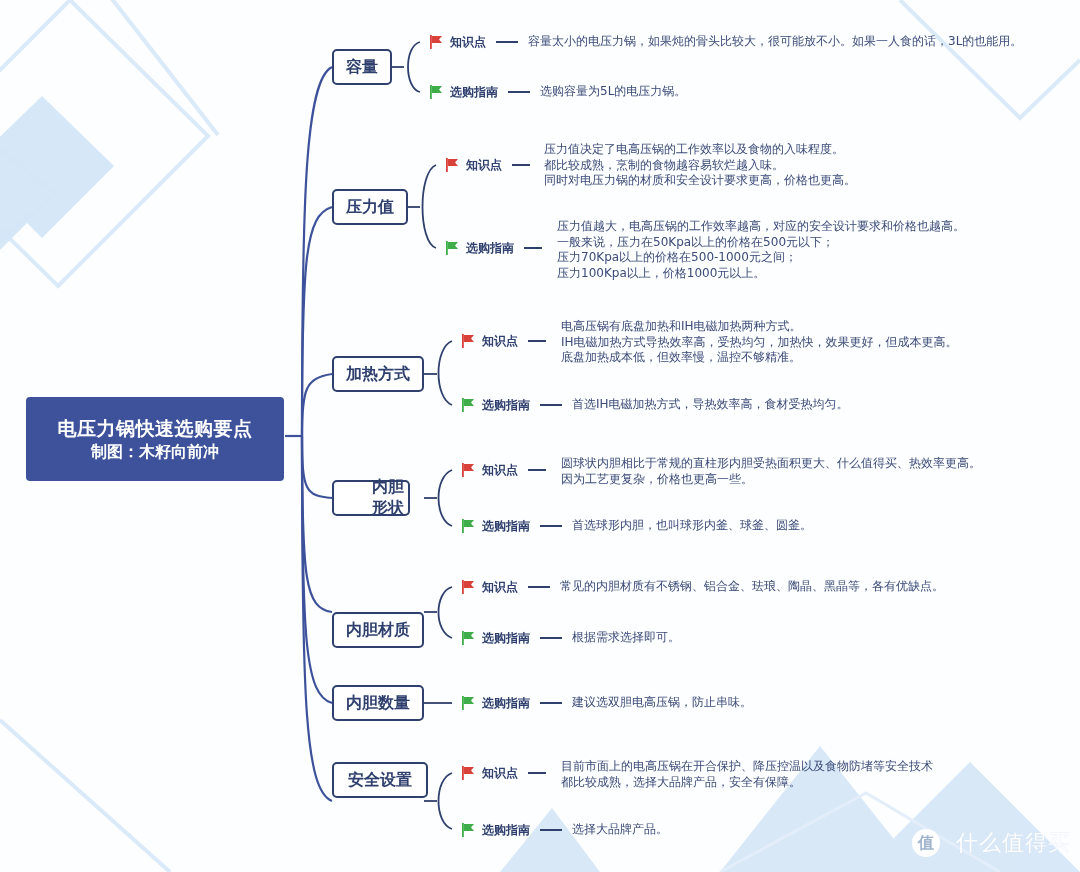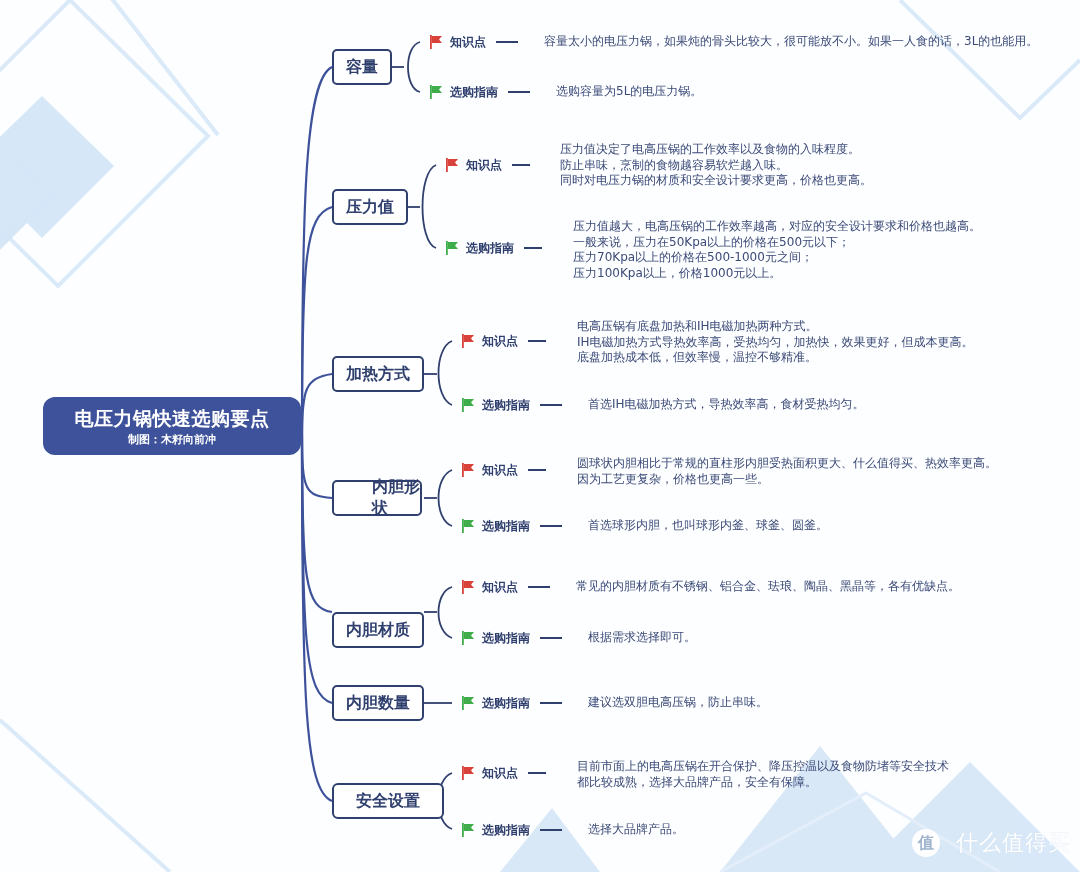--- a/index.html
+++ b/index.html
@@ -5,44 +5,44 @@
   html, body { margin: 0; padding: 0; }
   body {
     width: 1080px; height: 872px; position: relative; overflow: hidden;
     background: #fdfeff;
     font-family: "DejaVu Sans", "Liberation Sans", sans-serif;
     color: #3b4a78;
   }
   .bg-layer { position: absolute; left: 0; top: 0; width: 1080px; height: 872px; z-index: 0; }
   .lines-layer { position: absolute; left: 0; top: 0; width: 1080px; height: 872px; z-index: 1; }
   .root {
-    position: absolute; left: 43px; top: 397px; width: 258px; height: 58px;
-    background: #3d529a; border-radius: 12px; z-index: 2;
+    position: absolute; left: 26px; top: 397px; width: 258px; height: 84px;
+    background: #3d529a; border-radius: 4px; z-index: 2;
     display: flex; flex-direction: column; align-items: center; justify-content: center;
     color: #fff;
   }
   .root-title { font-size: 19px; font-weight: bold; letter-spacing: 0.5px; }
-  .root-sub { font-size: 11px; font-weight: bold; margin-top: 0; }
+  .root-sub { font-size: 16px; font-weight: bold; margin-top: 0; }
   .topic {
     position: absolute; height: 36px; box-sizing: border-box;
     border: 2px solid #2f3f6e; border-radius: 5px; background: #fff;
     display: flex; align-items: center; justify-content: center;
     font-size: 16px; font-weight: bold; color: #2f3f6e; z-index: 2;
   }
   .leaf {
     position: absolute; display: flex; align-items: center; z-index: 2; height: 20px;
   }
   .flag { width: 12px; height: 14px; margin-right: 8px; }
   .leaf-label { font-size: 12px; font-weight: bold; color: #2f3f6e; white-space: nowrap; }
   .dash { width: 22px; height: 2px; background: #2f3f6e; margin: 0 10px; }
   .desc {
     position: absolute; z-index: 2; font-size: 12px; color: #3b4a78;
     line-height: 15.5px; white-space: nowrap;
   }
-  .desc div { white-space: nowrap; margin-left: 16px; }
+  .desc div { white-space: nowrap; }
   .watermark {
     position: absolute; left: 912px; top: 828px; z-index: 2;
     display: flex; align-items: center; color: #ffffff;
   }
   .wm-circle {
     width: 28px; height: 28px; border-radius: 50%; background: #ffffff;
     color: #9fb3cc; font-size: 16px; display: flex; align-items: center; justify-content: center;
     font-weight: bold;
   }
   .wm-text { font-size: 22px; margin-left: 16px; color: #ffffff; text-shadow: 0 0 1px #c8d8ea; letter-spacing: 1px; }
@@ -146,21 +146,21 @@
 <div class="leaf" style="left:446px;top:155px;">
   <svg class="flag" viewBox="0 0 12 14">
       <rect x="0" y="0" width="1.8" height="14" fill="#d9413b"></rect>
       <path d="M1.8,1 L12,1 L9,4.5 L12,8 L1.8,8 Z" fill="#d9413b"></path>
     </svg>
   <span class="leaf-label">知识点</span>
   <span class="dash" style="width:18px;margin-right:6px;"></span>
 </div>
 <div class="desc" style="left:544px;top:142px;">
   <div>压力值决定了电高压锅的工作效率以及食物的入味程度。</div>
-  <div>防止串味，烹制的食物越容易软烂越入味。</div>
+  <div>都比较成熟，烹制的食物越容易软烂越入味。</div>
   <div>同时对电压力锅的材质和安全设计要求更高，价格也更高。</div>
 </div>
 <div class="leaf" style="left:446px;top:238px;">
   <svg class="flag" viewBox="0 0 12 14">
       <rect x="0" y="0" width="1.8" height="14" fill="#3fae4a"></rect>
       <path d="M1.8,1 L12,1 L9,4.5 L12,8 L1.8,8 Z" fill="#3fae4a"></path>
     </svg>
   <span class="leaf-label">选购指南</span>
   <span class="dash" style="width:18px;margin-right:6px;"></span>
 </div>
@@ -192,21 +192,21 @@
       <rect x="0" y="0" width="1.8" height="14" fill="#3fae4a"></rect>
       <path d="M1.8,1 L12,1 L9,4.5 L12,8 L1.8,8 Z" fill="#3fae4a"></path>
     </svg>
   <span class="leaf-label">选购指南</span>
   <span class="dash"></span>
   <span class="desc" style="position:static;">
       <div>首选IH电磁加热方式，导热效率高，食材受热均匀。</div>
     </span>
 </div>
 
-<div class="topic" style="left:332px;top:480px;width:90px;padding-left:38px;">
+<div class="topic" style="left:332px;top:480px;width:78px;padding-left:38px;">
   <span>内胆形状</span>
 </div>
 <div class="leaf" style="left:462px;top:460px;">
   <svg class="flag" viewBox="0 0 12 14">
       <rect x="0" y="0" width="1.8" height="14" fill="#d9413b"></rect>
       <path d="M1.8,1 L12,1 L9,4.5 L12,8 L1.8,8 Z" fill="#d9413b"></path>
     </svg>
   <span class="leaf-label">知识点</span>
   <span class="dash" style="width:18px;margin-right:6px;"></span>
 </div>
@@ -260,21 +260,21 @@
       <rect x="0" y="0" width="1.8" height="14" fill="#3fae4a"></rect>
       <path d="M1.8,1 L12,1 L9,4.5 L12,8 L1.8,8 Z" fill="#3fae4a"></path>
     </svg>
   <span class="leaf-label">选购指南</span>
   <span class="dash"></span>
   <span class="desc" style="position:static;">
       <div>建议选双胆电高压锅，防止串味。</div>
     </span>
 </div>
 
-<div class="topic" style="left:332px;top:783px;width:112px;border-radius:6px;">
+<div class="topic" style="left:332px;top:762px;width:96px;">
   <span>安全设置</span>
 </div>
 <div class="leaf" style="left:462px;top:763px;">
   <svg class="flag" viewBox="0 0 12 14">
       <rect x="0" y="0" width="1.8" height="14" fill="#d9413b"></rect>
       <path d="M1.8,1 L12,1 L9,4.5 L12,8 L1.8,8 Z" fill="#d9413b"></path>
     </svg>
   <span class="leaf-label">知识点</span>
   <span class="dash" style="width:18px;margin-right:6px;"></span>
 </div>

